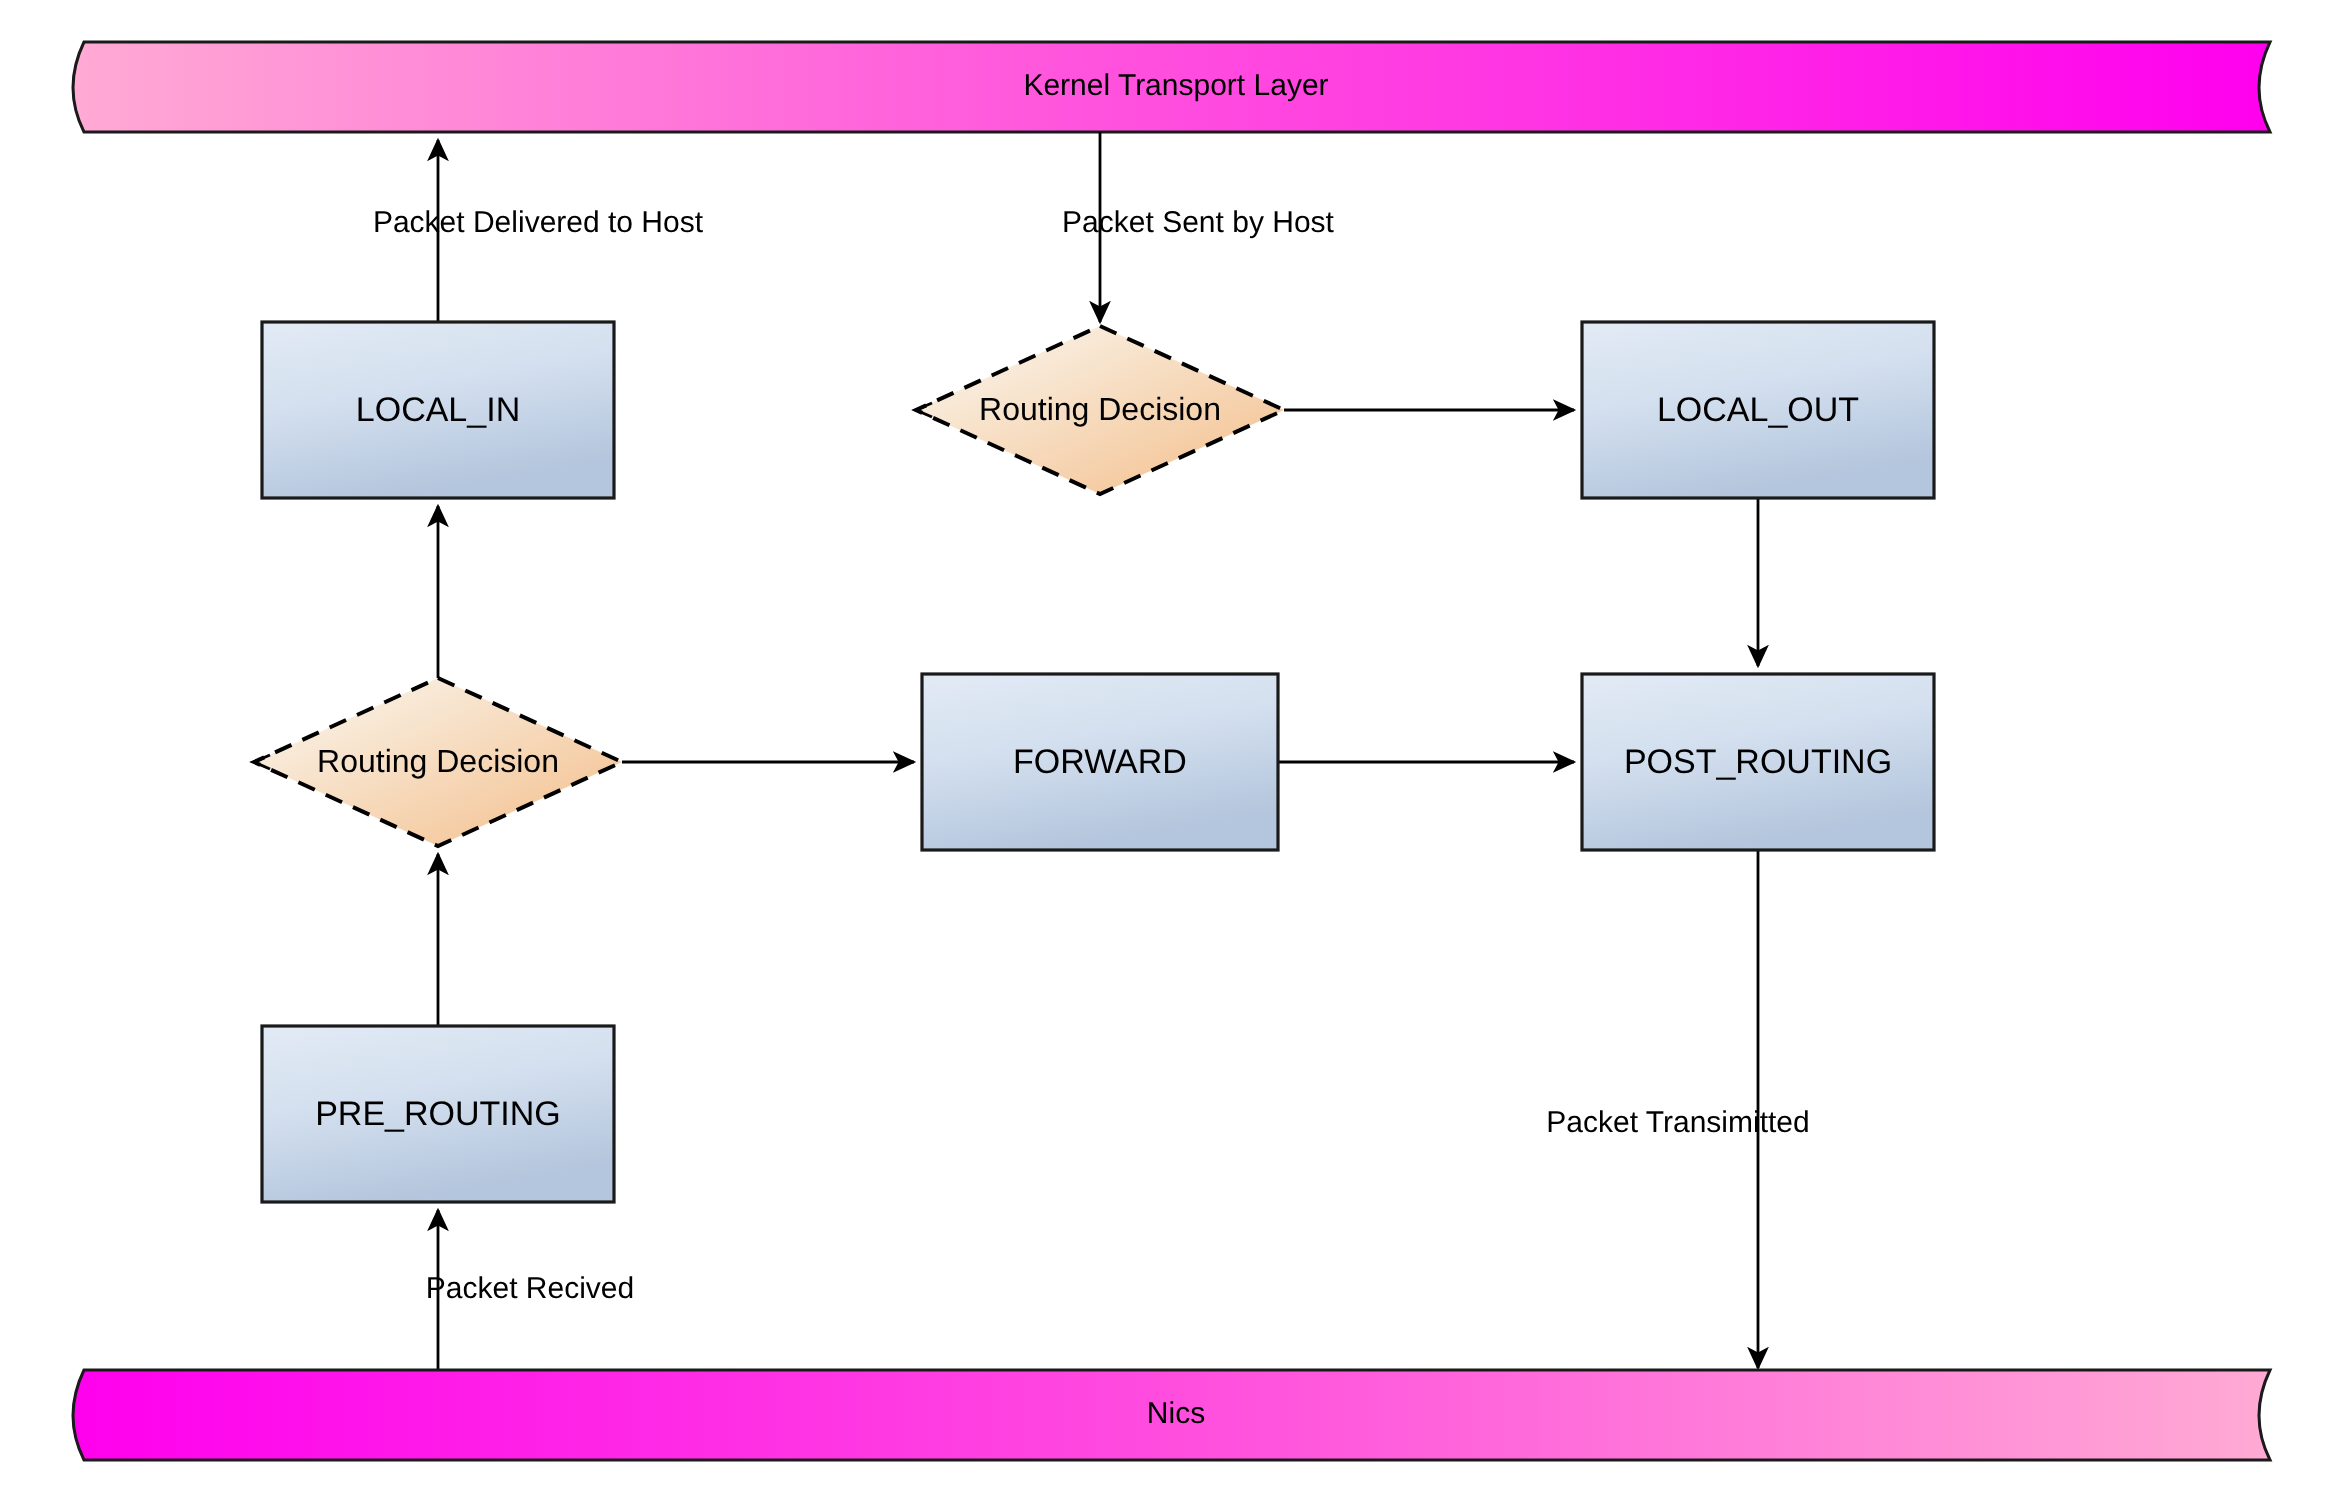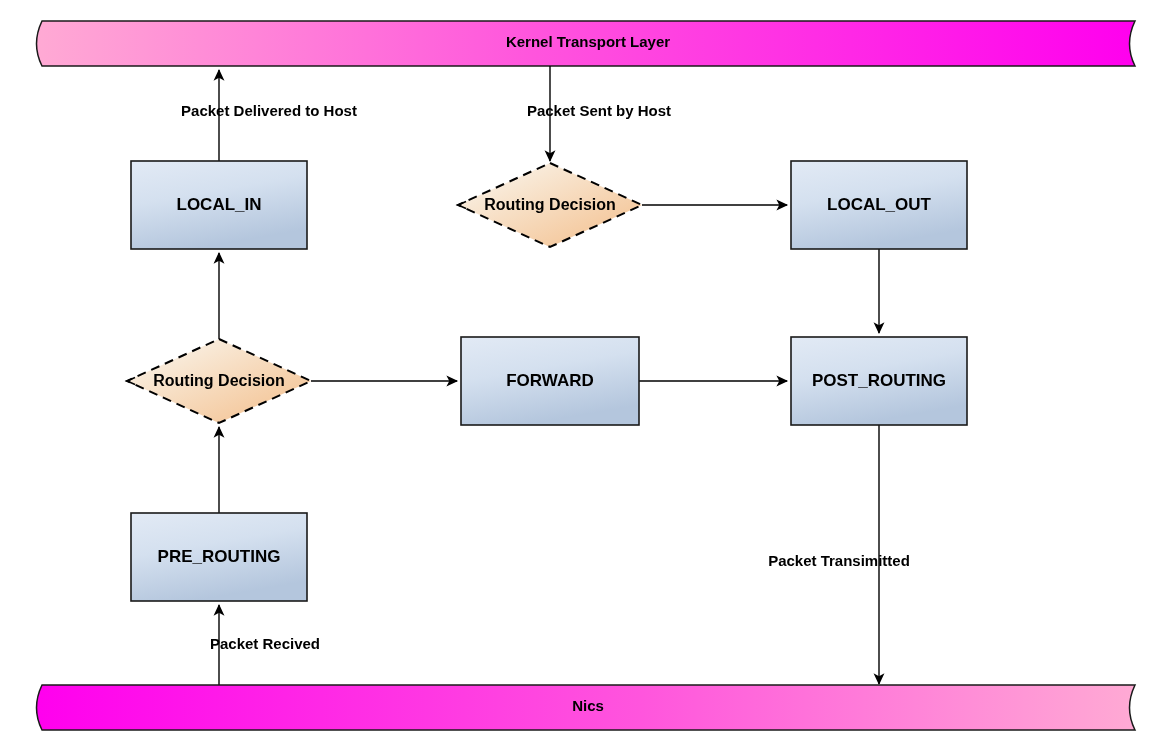--- a/index.html
+++ b/index.html
@@ -12,21 +12,20 @@
     width: 1175px;
     height: 743px;
     overflow: hidden;
     font-family: "Liberation Sans", sans-serif;
   }
   #diagram-canvas {
     position: relative;
     width: 1175px;
     height: 743px;
     background: #ffffff;
-    font-weight: bold;
   }
   svg#flow-svg {
     display: block;
     width: 1175px;
     height: 743px;
   }
   .node-label {
     font-family: "Liberation Sans", sans-serif;
     font-size: 17px;
     fill: #000000;

